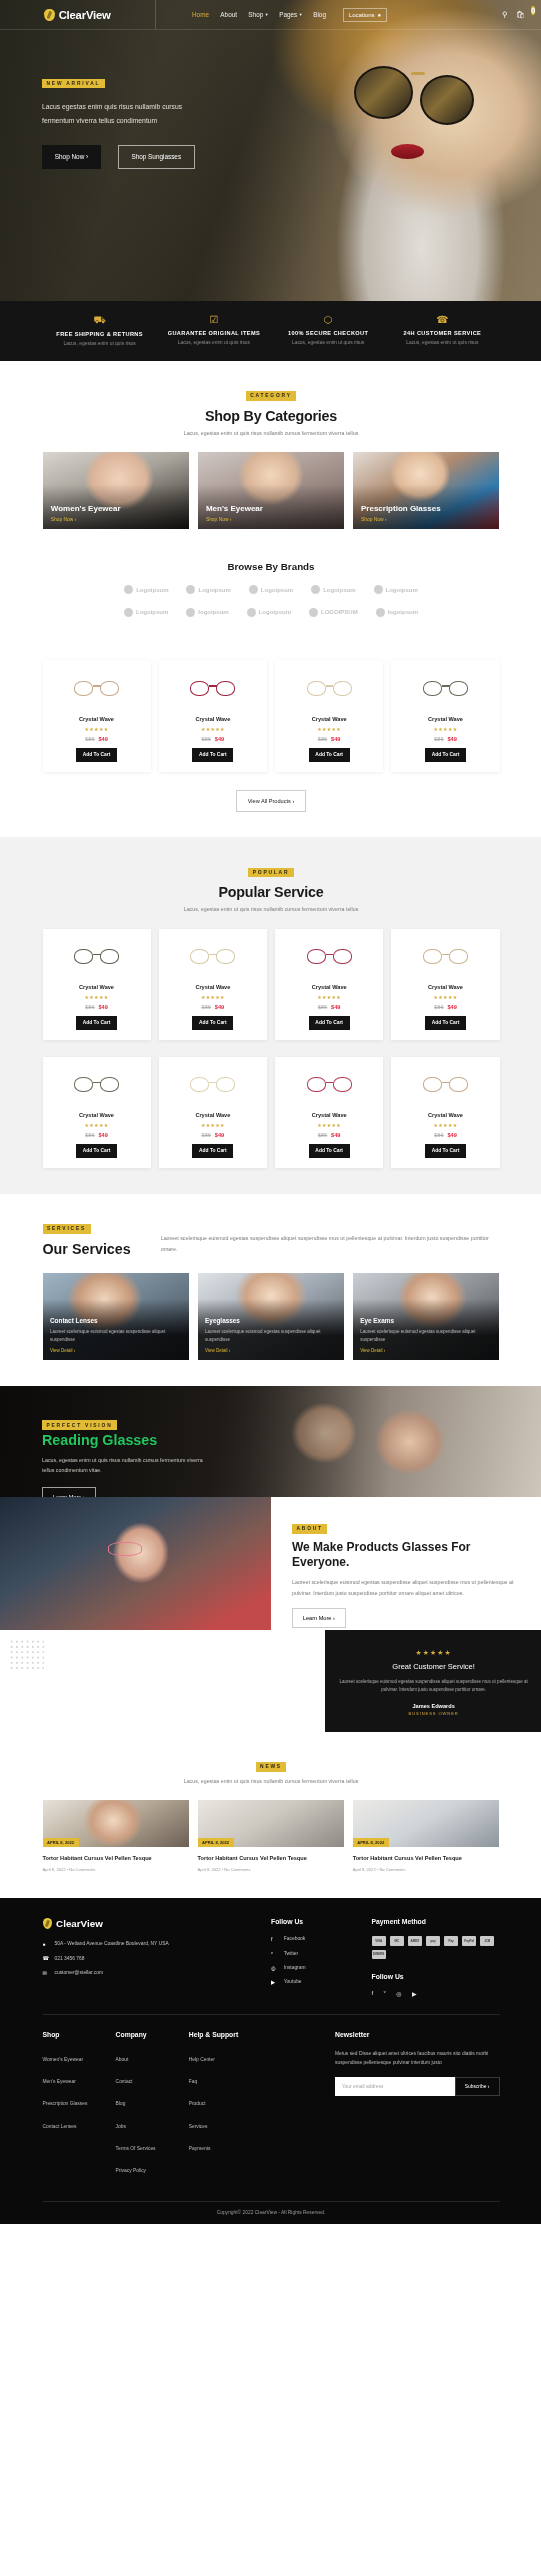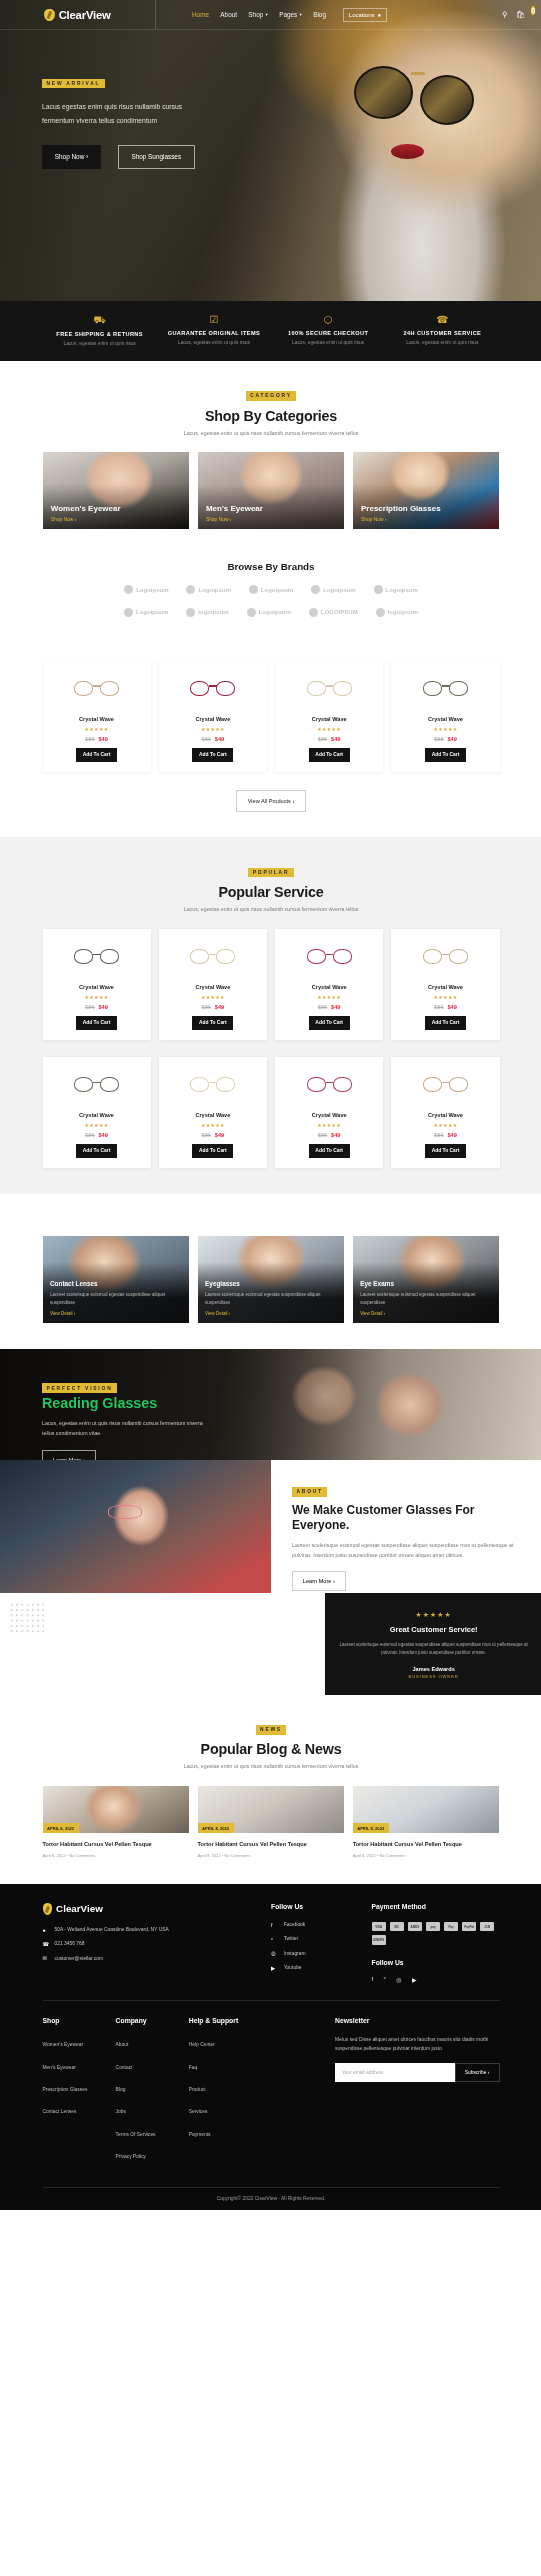--- a/index.html
+++ b/index.html
@@ -181,21 +181,21 @@
     background-image:radial-gradient(#d4d4d4 0.8px, transparent 0.8px); background-size:5.3px 5.3px; }
   .t-left { width:44%; padding:19.6px 16.6px 0 38px; }
   .t-left h2 { font-size:11.3px; font-weight:bold; line-height:1.22; margin-top:6px; }
   .t-left p { font-size:4.9px; color:#7b7b7b; line-height:1.95; margin-top:6.8px; }
   .t-left button { margin-top:9px; background:transparent; border:0.8px solid #cdcdcd;
     font-size:5.3px; padding:5.3px 9px; }
   .t-right { width:40%; margin-left:auto; background:#131313; padding:15px 13.5px; text-align:center;
     background-image:radial-gradient(rgba(255,255,255,.05) 0.5px, transparent 0.5px);
     background-size:3.8px 3.8px; }
   .t-right .stars { font-size:6.8px; letter-spacing:1.1px; }
-  .t-right h4 { color:#fff; font-size:7.5px; font-weight:bold; margin-top:5.3px; }
+  .t-right h4 { color:#fff; font-size:7.5px; font-weight:normal; margin-top:5.3px; }
   .t-right .quote { color:#b0b0b0; font-size:4.5px; line-height:1.9; margin-top:6.8px; }
   .t-right .who { color:#fff; font-size:5.6px; font-weight:bold; margin-top:8.3px; }
   .t-right .role { color:#d9ad3c; font-size:4.1px; letter-spacing:0.9px; margin-top:2.3px; }
 
   
   .blogs { display:flex; gap:8.3px; margin-top:16.6px; }
   .bcard { flex:1; }
   .bimg { height:47px; position:relative; overflow:hidden; }
   .b1 .bimg { background:radial-gradient(ellipse 30px 27px at 48% 44%, #f2d9c1, #cb9f82 70%, transparent),
     linear-gradient(150deg,#e6e2da 0%,#b4a795 50%,#6a6054 100%); }
@@ -615,20 +615,27 @@
        <span class="new">$49</span>
      </div>
      <button class="atc">Add To Cart</button>
    </div>
       </div>
   </div>
 </section>
 
 <section class="sec">
   <div class="wrap">
+    <div class="svc-head">
+      <div>
+        <span class="badge">SERVICES</span>
+        <h2>Our Services</h2>
+      </div>
+      <p>Laoreet scelerisque euismod egestas suspendisse aliquet suspendisse mus ut pellentesque at pulvinar. Interdum justo suspendisse porttitor ornare.</p>
+    </div>
     <div class="svcs" id="svcRow">
         <div class="svc s1">
      <div class="img"></div>
      <div class="ov"></div>
      <div class="body">
        <h4>Contact Lenses</h4>
        <p>Laoreet scelerisque euismod egestas suspendisse aliquet suspendisse</p>
        <a href="#">View Detail  ›</a>
      </div>
    </div>
@@ -661,42 +668,41 @@
     <h2>Reading Glasses</h2>
     <p>Lacus, egestas enim ut quis risus nullamib cursus fermentum viverra tellus condimentum vitae.</p>
     <button>Learn More  ›</button>
   </div>
 </section>
 
 <section class="quality">
   <div class="q-img"></div>
   <div class="q-body">
     <span class="badge">ABOUT</span>
-    <h2>We Make Customer Glasses For Everyone.</h2>
+    <h2>We Make Products Glasses For Everyone.</h2>
     <p>Laoreet scelerisque euismod egestas suspendisse aliquet suspendisse mus ut pellentesque at pulvinar. Interdum justo suspendisse porttitor ornare aliquet amet ultrices.</p>
     <button>Learn More  ›</button>
   </div>
 </section>
 
 <section class="testi">
   <div class="dots"></div>
   <div class="t-right">
     <div class="stars">★★★★★</div>
     <h4>Great Customer Service!</h4>
     <div class="quote">Laoreet scelerisque euismod egestas suspendisse aliquet suspendisse mus ut pellentesque at pulvinar. Interdum justo suspendisse porttitor ornare.</div>
     <div class="who">James Edwards</div>
     <div class="role">BUSINESS OWNER</div>
   </div>
 </section>
 
 <section class="sec">
   <div class="wrap">
     <div class="sec-head">
       <span class="badge">NEWS</span>
-      <h2>Popular Blog &amp; News</h2>
       <p>Lacus, egestas enim ut quis risus nullamib cursus fermentum viverra tellus</p>
     </div>
     <div class="blogs" id="blogRow">
         <div class="bcard b1">
      <div class="bimg">
        <span class="b-date">APRIL 8, 2022</span>
      </div>
      <h4>Tortor Habitant Cursus Vel Pellen Tesque</h4>
      <div class="meta">April 8, 2022  •  No Comments</div>
    </div>

